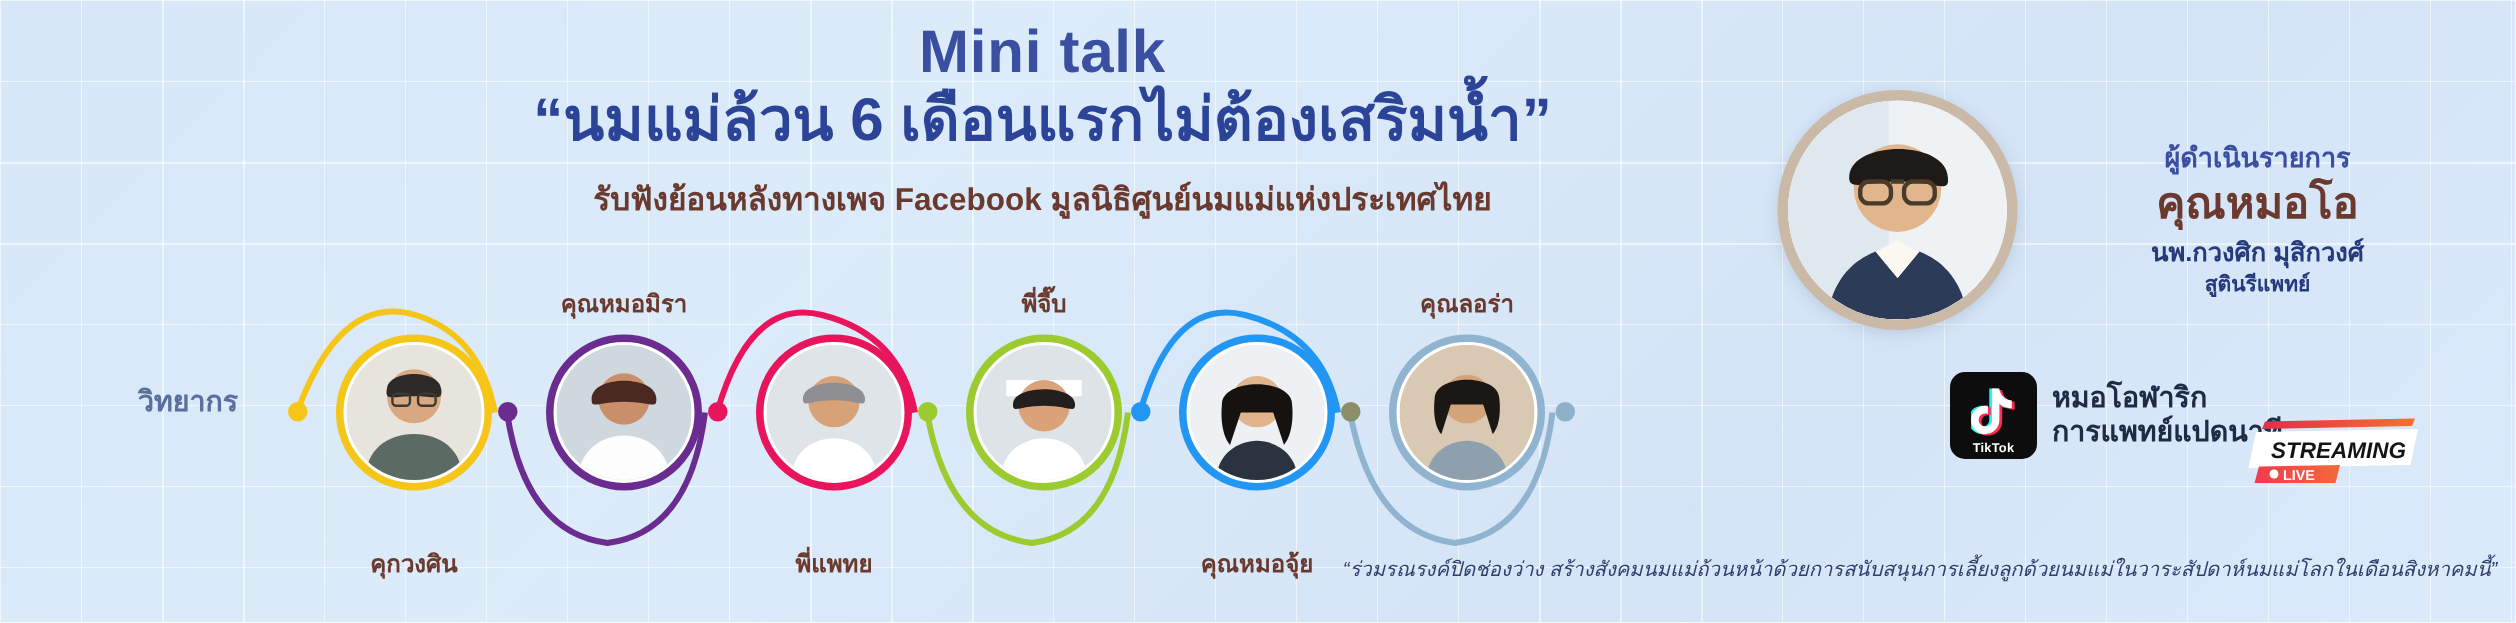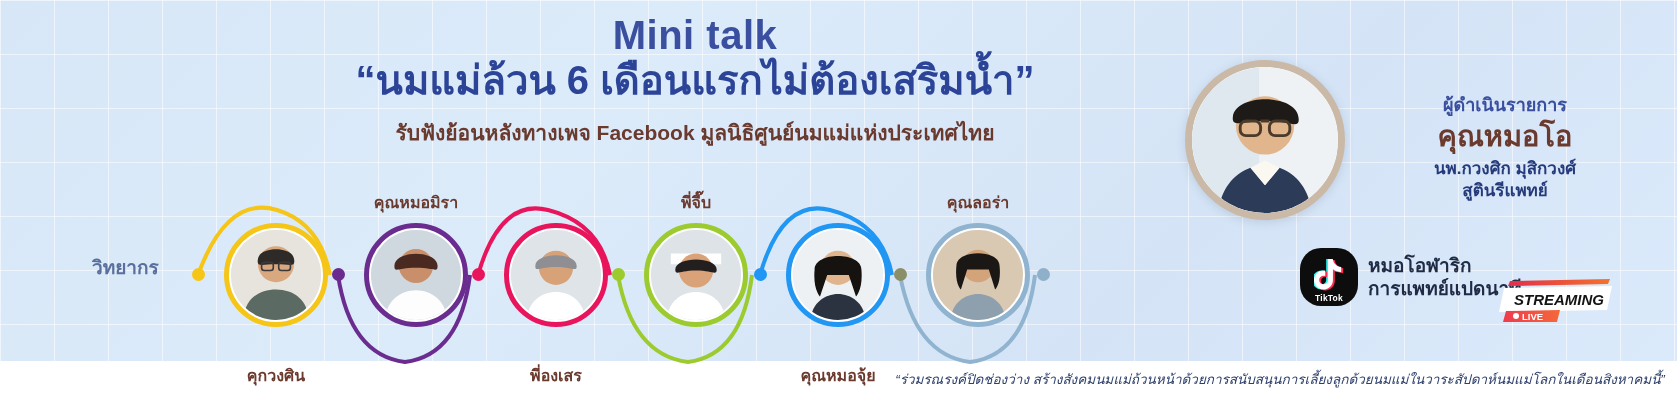--- a/index.html
+++ b/index.html
@@ -3,21 +3,21 @@
 <meta charset="utf-8">
 <style>
   * { box-sizing: border-box; margin: 0; padding: 0; }
   html, body {
     width: 1677px; height: 415px;
     font-family: "Liberation Sans", "DejaVu Sans", sans-serif;
     overflow: hidden;
   }
   #banner {
     position: relative;
-    width: 1677px; height: 361px;
+    width: 1677px; height: 415px;
     background:
       repeating-linear-gradient(to right, rgba(255,255,255,0.55) 0 1px, transparent 1px 54px),
       repeating-linear-gradient(to bottom, rgba(255,255,255,0.55) 0 1px, transparent 1px 54px),
       linear-gradient(135deg, #d8e7f7 0%, #dcebfa 35%, #d4e4f6 70%, #dbeafb 100%);
     padding-left: 12px;
   }
   
   #header { position: absolute; left: 300px; top: 14px; width: 790px; text-align: center; }
   .title-main {
     font-size: 40px; font-weight: bold; color: #3b4fa0; letter-spacing: .5px;
@@ -65,25 +65,25 @@
     position: absolute; left: 1185px; top: 60px; width: 160px; height: 160px;
     border-radius: 50%; border: 7px solid #cbb9a8;
     background: #fff; overflow: hidden;
     box-shadow: 0 2px 10px rgba(80,90,120,.18);
   }
   #host-photo .inner { position: absolute; inset: 0; border-radius: 50%; overflow: hidden; }
   #host-text { position: absolute; left: 1350px; top: 90px; width: 310px; text-align: center; }
   .host-role { font-size: 18px; color: #3b4fa0; font-weight: bold; }
   .host-name { font-size: 29px; font-weight: bold; color: #6b3a2e; margin-top: 2px; line-height: 1.1; }
   .host-full { font-size: 17px; font-weight: bold; color: #253a7a; margin-top: 5px; line-height: 1.3; }
-  .host-spec { font-size: 17px; font-weight: bold; color: #253a7a; line-height: 1.3; }
+  .host-spec { font-size: 14px; font-weight: bold; color: #253a7a; line-height: 1.3; }
   
   #channel { position: absolute; left: 1300px; top: 248px; display: flex; align-items: center; gap: 10px; }
   #tiktok-badge {
-    width: 58px; height: 58px; border-radius: 21px; background: #0d0d0d;
+    width: 58px; height: 58px; border-radius: 10px; background: #0d0d0d;
     position: relative; display: flex; align-items: center; justify-content: center;
     flex-direction: column;
   }
   #tiktok-badge .tt-label {
     position: absolute; bottom: 3px; left: 0; right: 0; text-align: center;
     color: #fff; font-size: 8.5px; font-weight: bold; letter-spacing: .2px;
   }
   #channel-text { line-height: 1.22; }
   .ch-line { font-size: 19px; font-weight: bold; color: #1f2a45; white-space: nowrap; }
   #streaming-badge {
@@ -157,21 +157,21 @@
     <div class="spk" style="left:504px;top:33px">
       <div class="ring double" style="border-color:#e8155c;color:#e8155c"></div>
       <div class="photo">
         <svg viewBox="0 0 100 100">
             <rect width="100" height="100" fill="#dfe4e8"></rect>
             <circle cx="50" cy="42" r="19" fill="#d8a278"></circle>
             <path d="M27 40c0-16 46-16 46 0 0 7-5 1-23 1s-23 6-23-1z" fill="#8f8f93"></path>
             <path d="M18 100c0-20 16-31 32-31s32 11 32 31z" fill="#ffffff"></path>
           </svg>
       </div>
-      <div class="spk-name below">พี่องเสร</div>
+      <div class="spk-name below">พี่แพทย</div>
     </div>
 
     <div class="spk" style="left:644px;top:33px">
       <div class="ring double" style="border-color:#9ccb2f;color:#9ccb2f"></div>
       <div class="photo">
         <svg viewBox="0 0 100 100">
             <rect width="100" height="100" fill="#dde3e7"></rect>
             <path d="M22 26h56v12H22z" fill="#fff"></path>
             <circle cx="50" cy="45" r="19" fill="#d9a278"></circle>
             <path d="M27 44c0-15 46-15 46 0 0 7-5 1-23 1s-23 6-23-1z" fill="#221f1e"></path>

